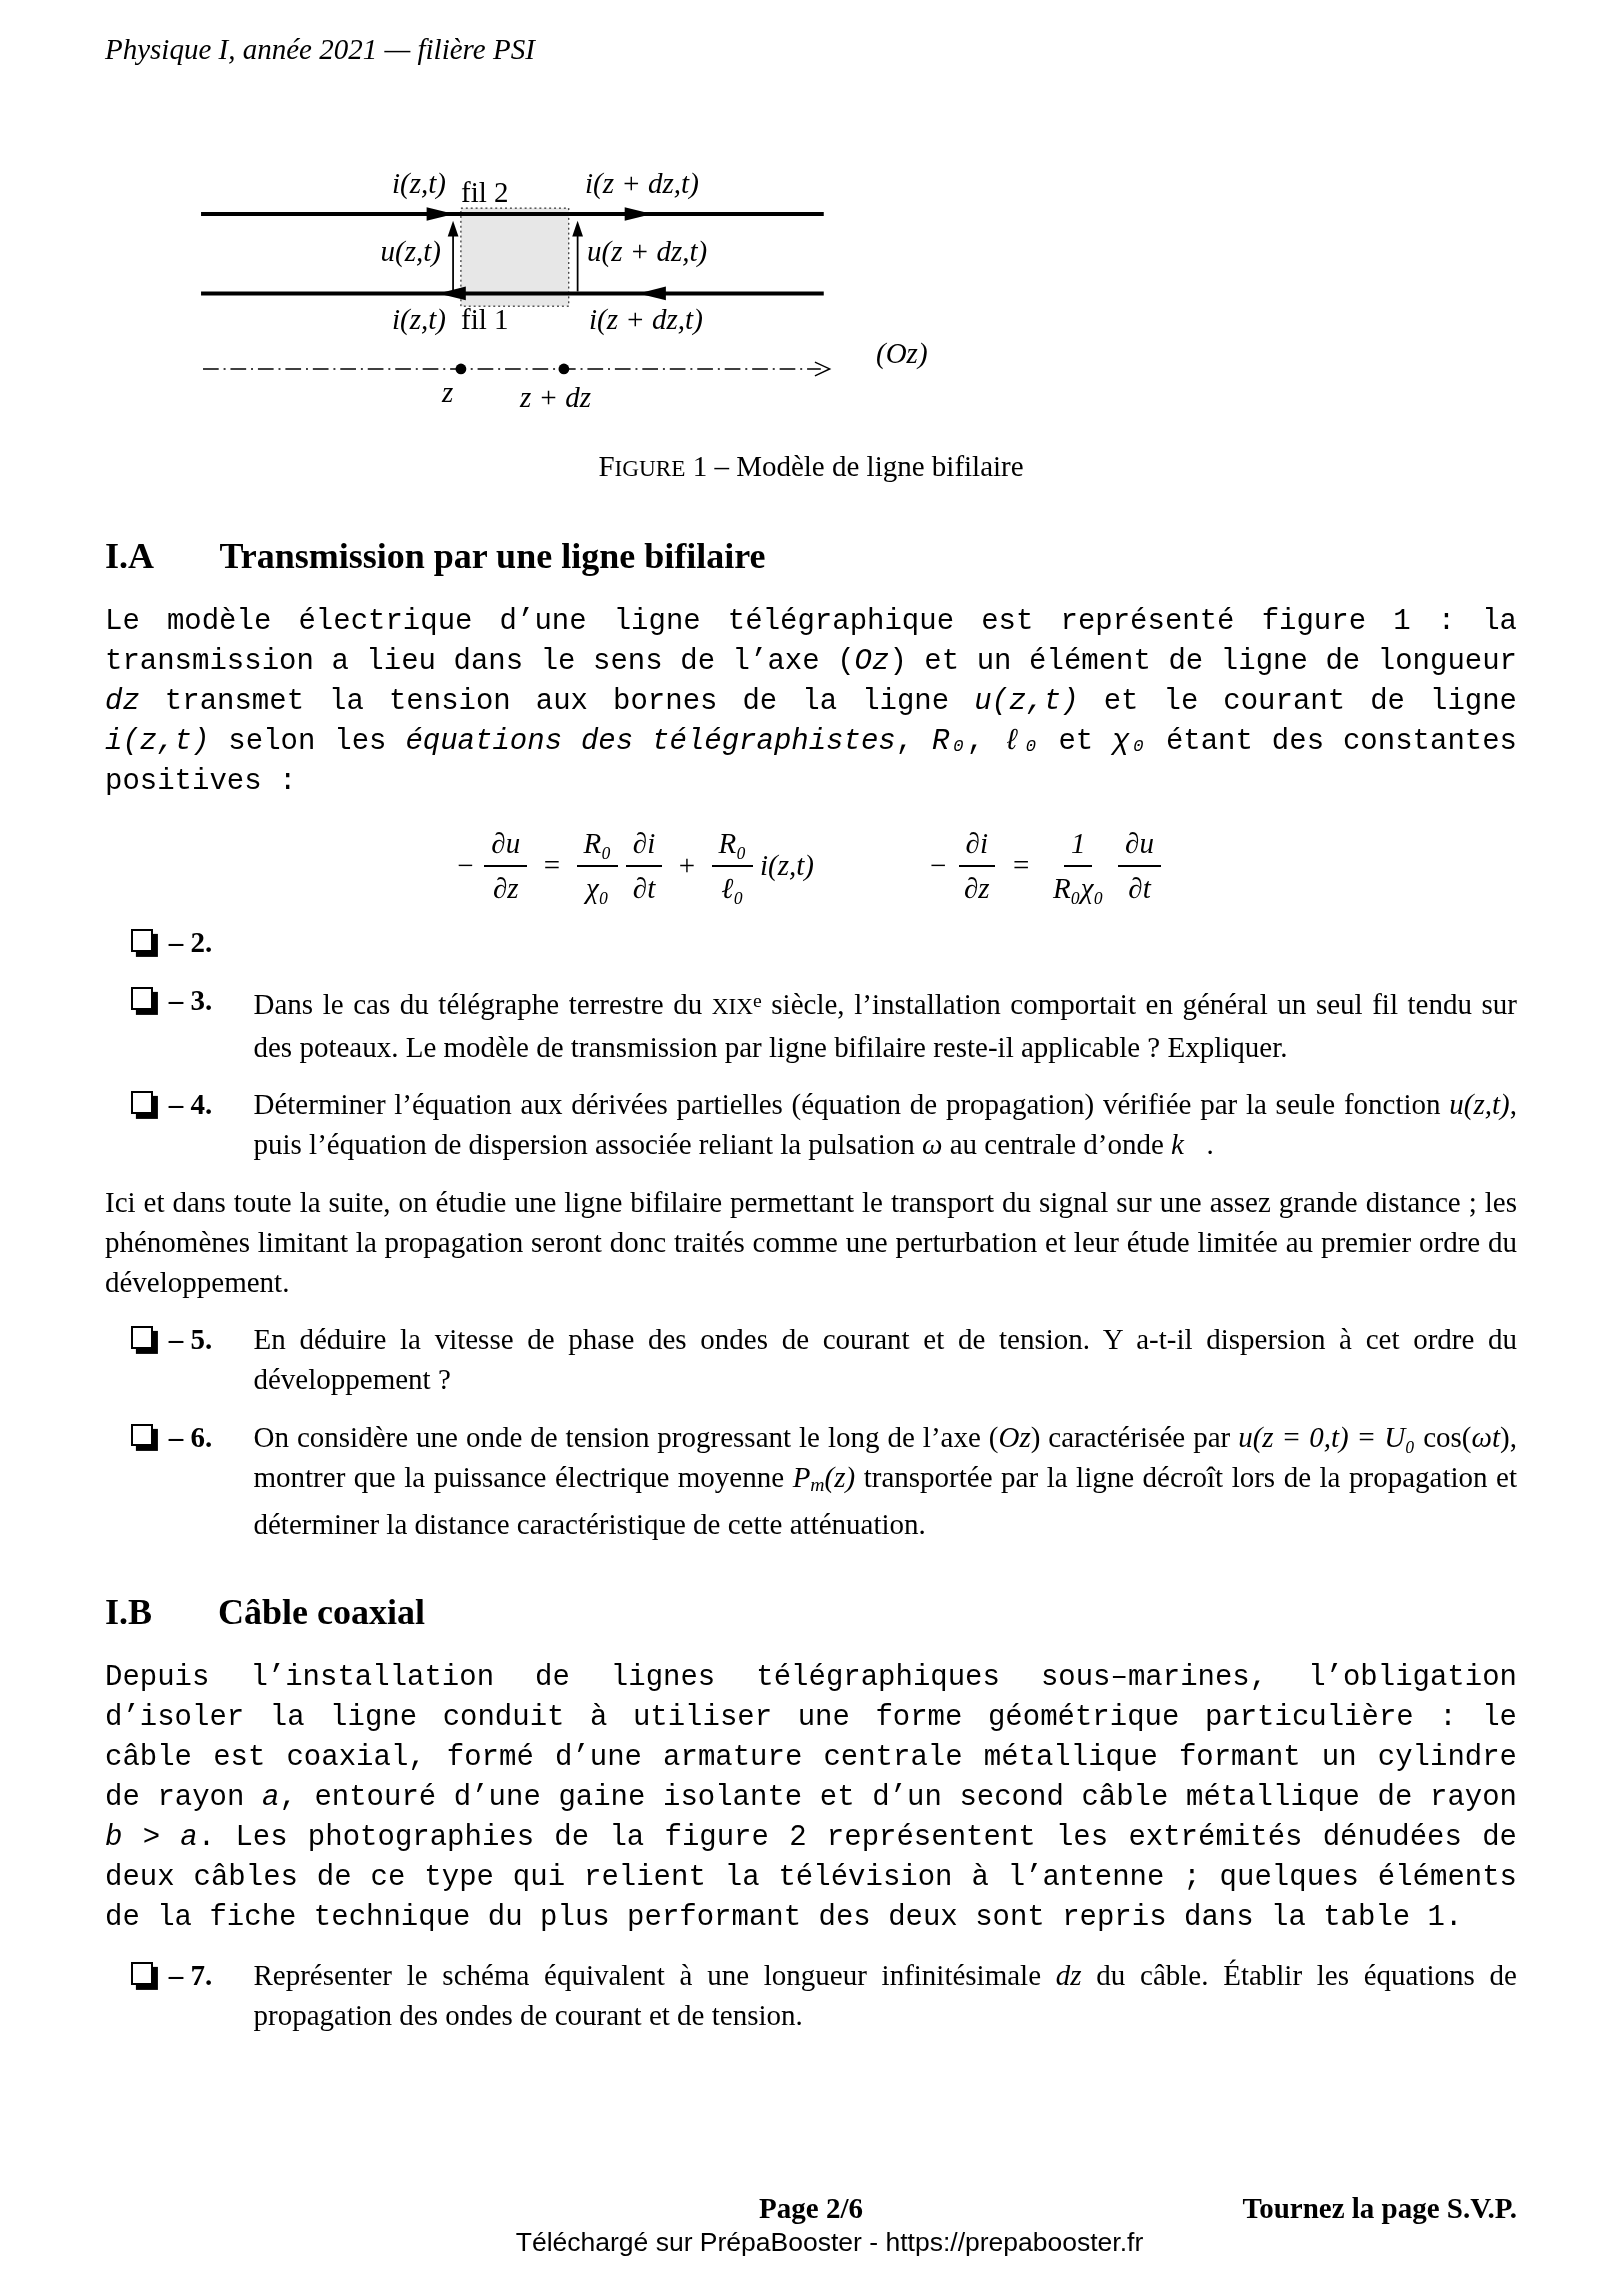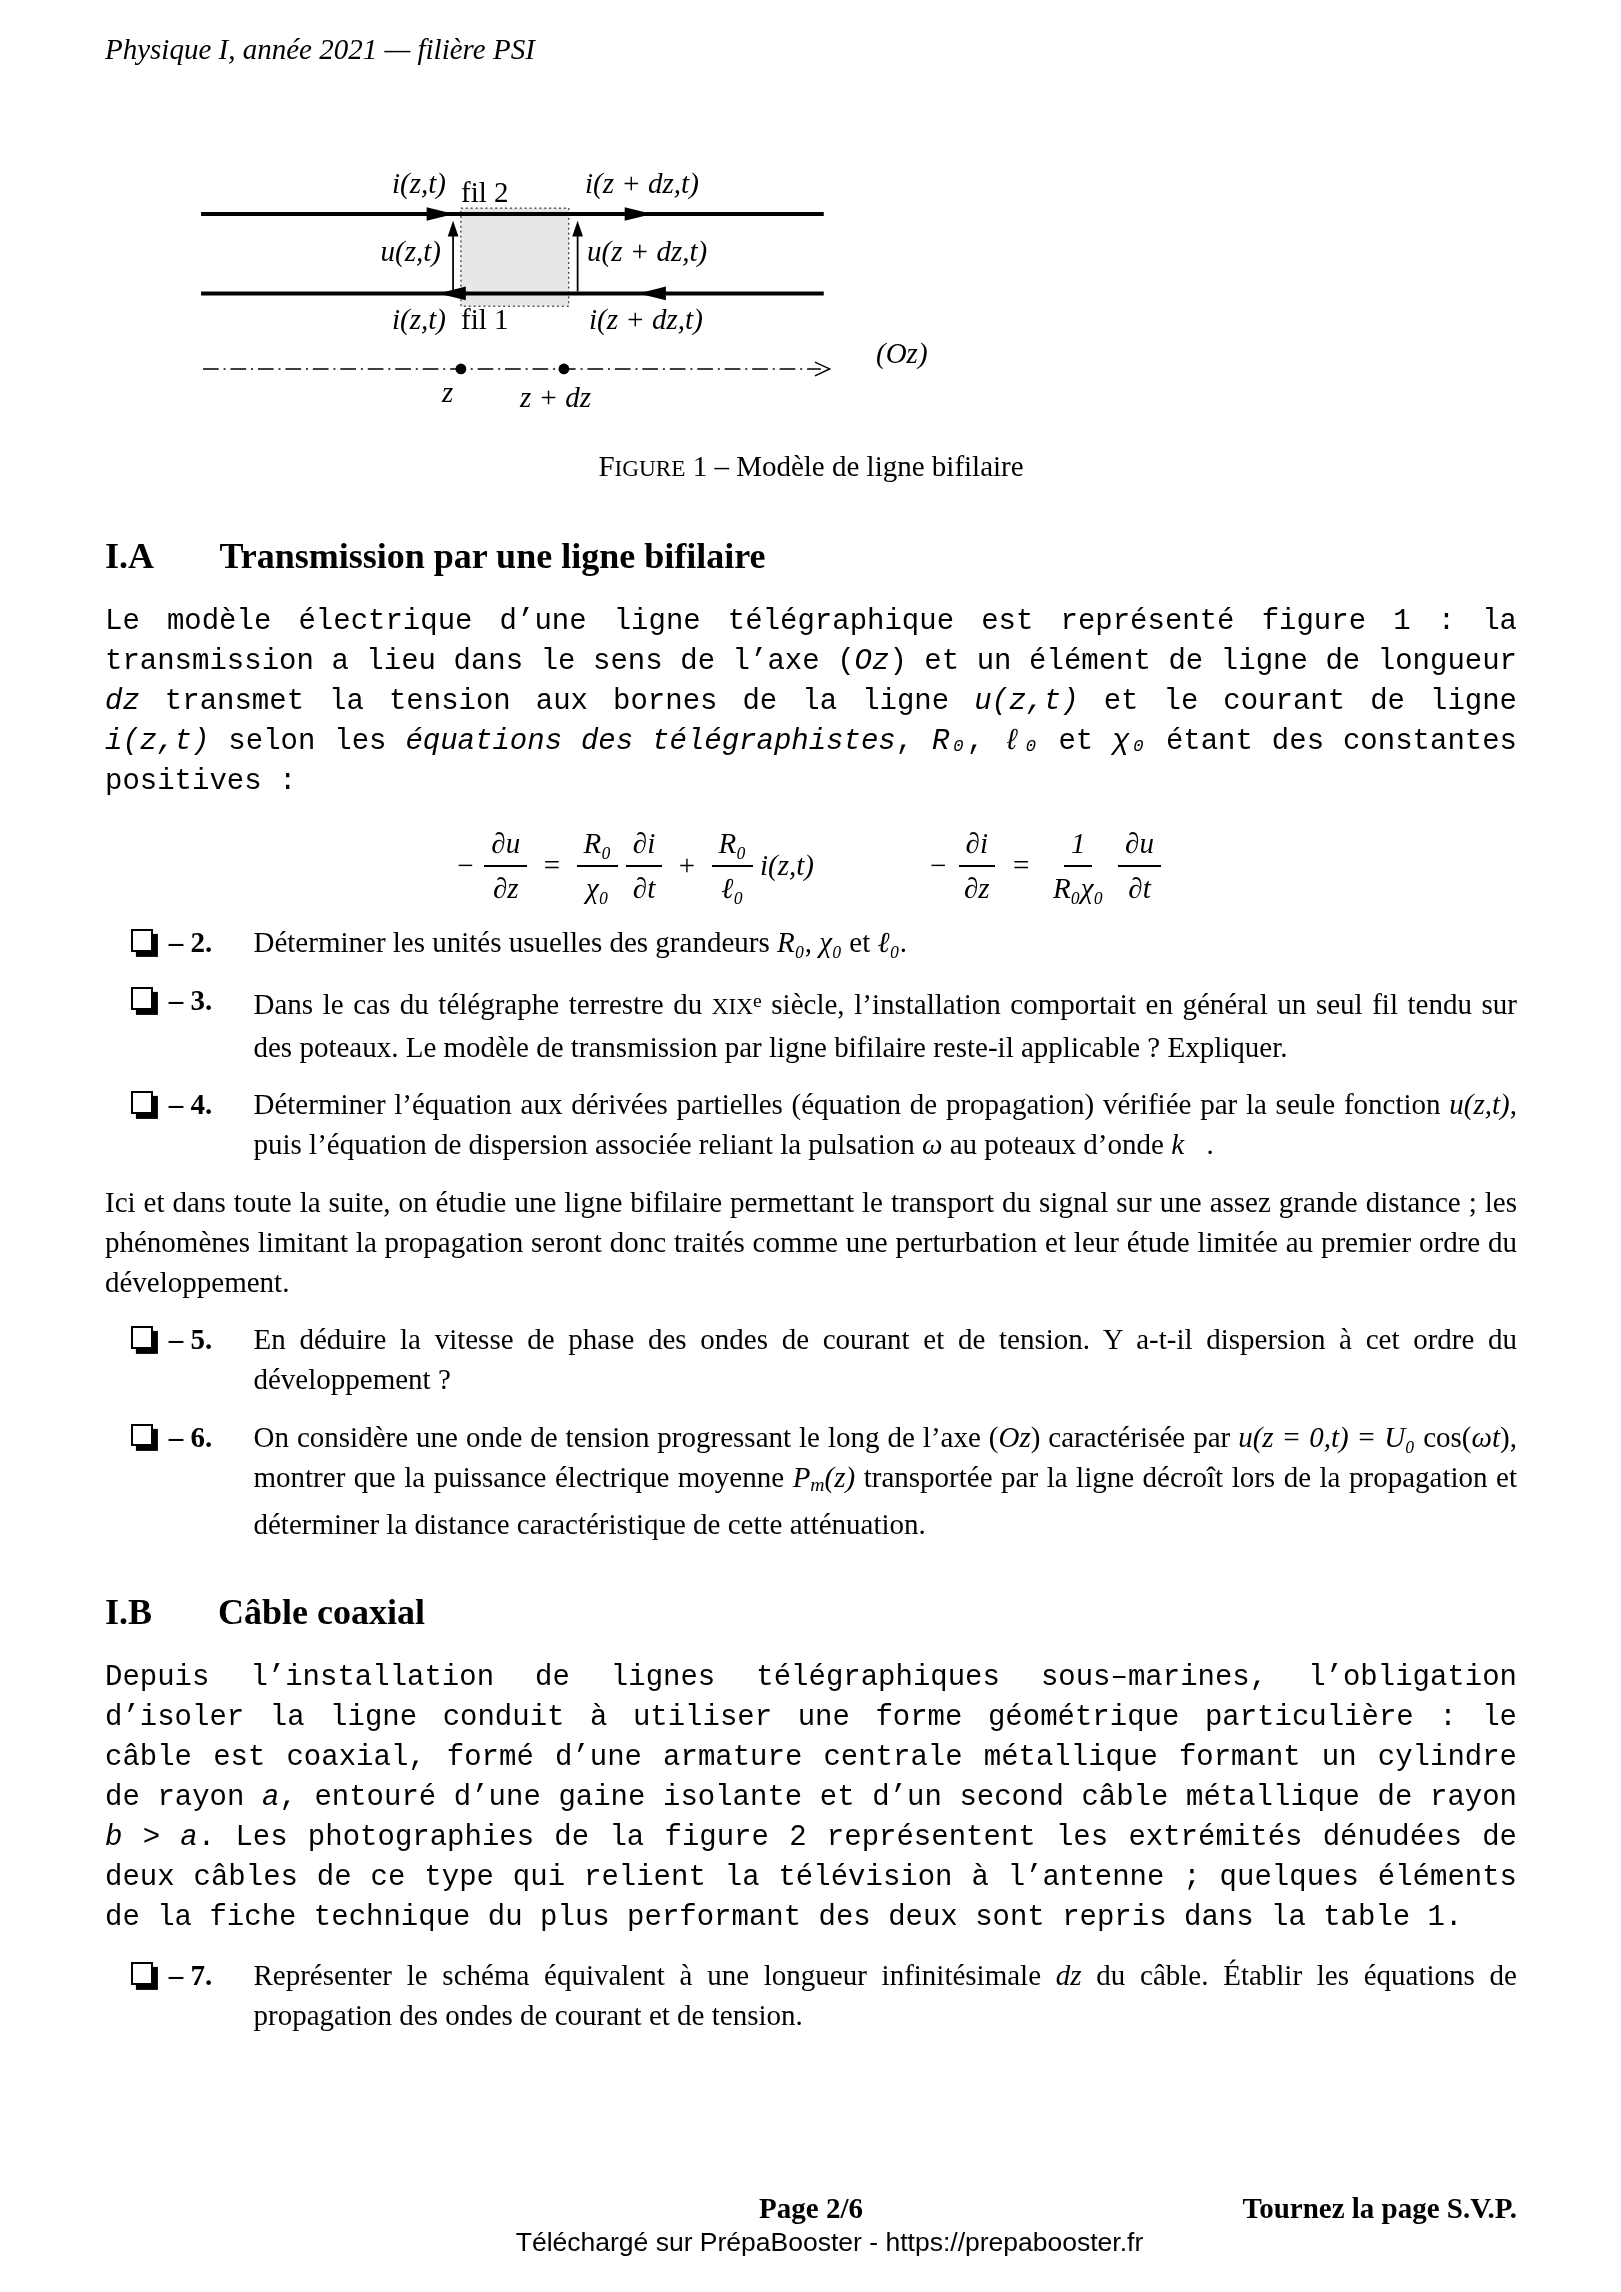--- a/index.html
+++ b/index.html
@@ -162,37 +162,36 @@
           <span class="den">∂t</span>
         </span>
     </div>
   </div>
 
   <div class="question">
     <div class="q-head">
       <span class="qbox"></span>
       <span class="q-label">– 2.</span>
     </div>
-    <div class="q-body"><span>Déterminer les unités usuelles des grandeurs </span><span class="seg-i">R₀</span><span>, </span><span class="seg-i">χ₀</span><span> et </span><span class="seg-i">ℓ₀</span><span>.</span></div>
   </div>
 
   <div class="question">
     <div class="q-head">
       <span class="qbox"></span>
       <span class="q-label">– 3.</span>
     </div>
     <div class="q-body"><span>Dans le cas du télégraphe terrestre du </span><span class="seg-sc">XIX</span><span class="seg-sup">e</span><span> siècle, l’installation comportait en général un seul fil tendu sur des poteaux. Le modèle de transmission par ligne bifilaire reste-il applicable ? Expliquer.</span></div>
   </div>
 
   <div class="question">
     <div class="q-head">
       <span class="qbox"></span>
       <span class="q-label">– 4.</span>
     </div>
-    <div class="q-body"><span>Déterminer l’équation aux dérivées partielles (équation de propagation) vérifiée par la seule fonction </span><span class="seg-i">u(z,t)</span><span>, puis l’équation de dispersion associée reliant la pulsation </span><span class="seg-i">ω</span><span> au poteaux d’onde </span><span class="seg-i">k⃗</span><span>.</span></div>
+    <div class="q-body"><span>Déterminer l’équation aux dérivées partielles (équation de propagation) vérifiée par la seule fonction </span><span class="seg-i">u(z,t)</span><span>, puis l’équation de dispersion associée reliant la pulsation </span><span class="seg-i">ω</span><span> au centrale d’onde </span><span class="seg-i">k⃗</span><span>.</span></div>
   </div>
 
   <p class="para"><span>Ici et dans toute la suite, on étudie une ligne bifilaire permettant le transport du signal sur une assez grande distance ; les phénomènes limitant la propagation seront donc traités comme une perturbation et leur étude limitée au premier ordre du développement.</span></p>
 
   <div class="question">
     <div class="q-head">
       <span class="qbox"></span>
       <span class="q-label">– 5.</span>
     </div>
     <div class="q-body"><span>En déduire la vitesse de phase des ondes de courant et de tension. Y a-t-il dispersion à cet ordre du développement ?</span></div>

